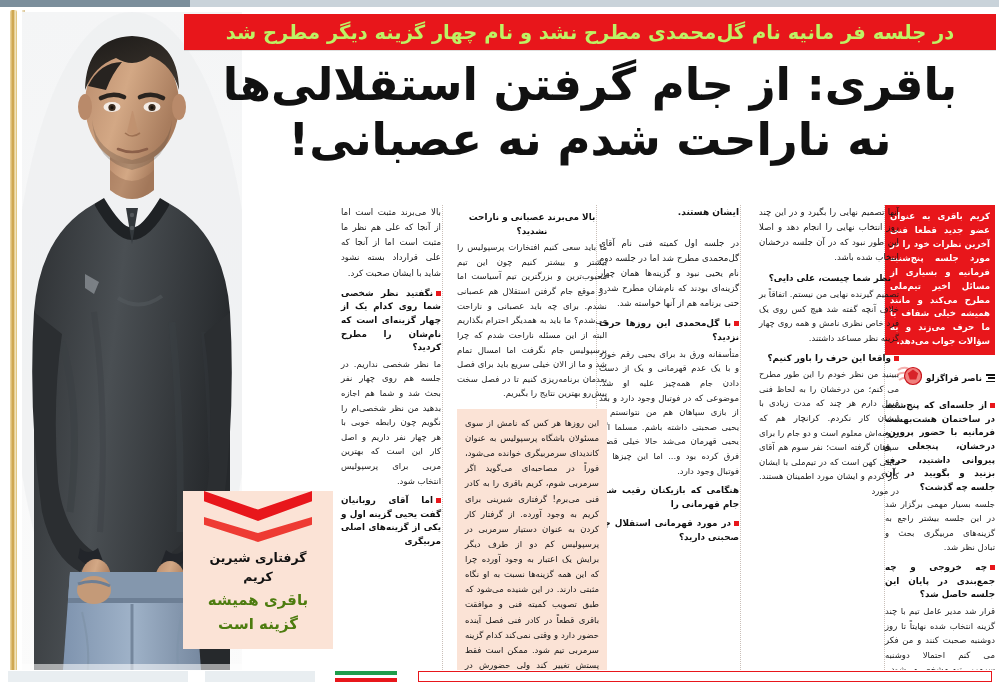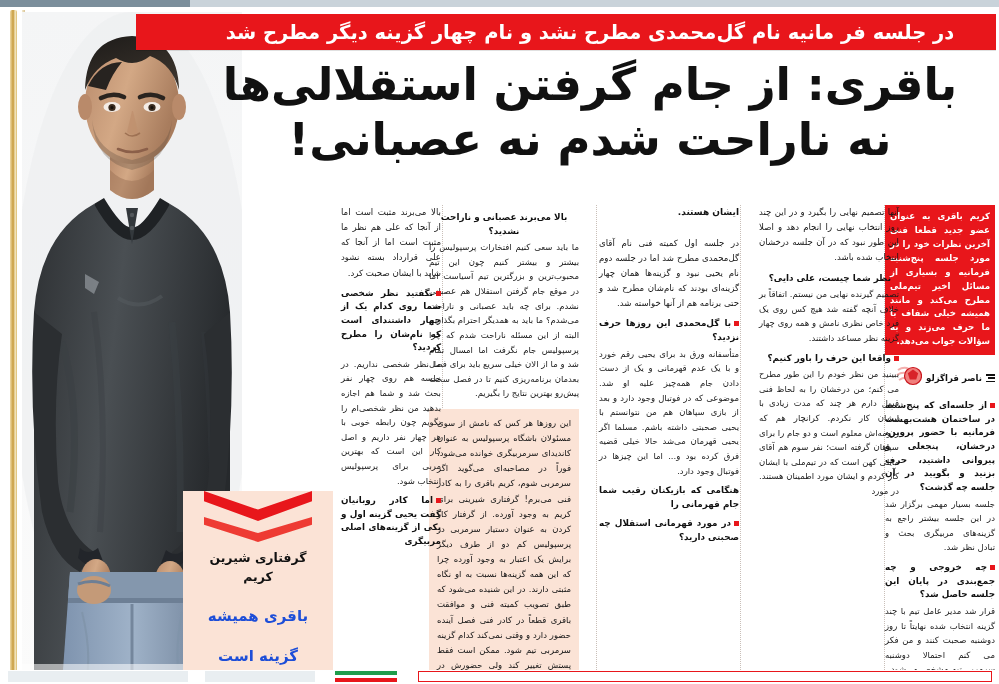--- a/index.html
+++ b/index.html
@@ -22,42 +22,41 @@
   .gold-rule2{position:absolute;top:10px;left:22px;width:3px;height:668px;
      background:linear-gradient(to right,#e8d7a6,#b9913c);opacity:.55;}
 
   
   .photo{position:absolute;left:22px;top:12px;width:220px;height:672px;overflow:hidden;background:#fdfdfd;}
   .photo svg{display:block;}
 
   
   .kicker{
     position:absolute;top:14px;right:3px;width:812px;height:36px;
-    background:#e8161b;color:#ffffff;display:flex;align-items:center;justify-content:center;
+    background:#e8161b;color:#bef264;display:flex;align-items:center;justify-content:center;
     font-size:19.5px;font-weight:bold;letter-spacing:-.3px;
     box-shadow:0 1px 0 rgba(0,0,0,.12);
-    padding-left:48px;
   }
 
   
   .headline{
     position:absolute;top:58px;right:14px;width:790px;
     text-align:center;color:#111;line-height:1.22;
     font-size:45px;font-weight:bold;letter-spacing:-1.2px;
   }
   .headline .l2{display:block;}
 
   
   .cols{position:absolute;top:205px;right:4px;width:812px;height:479px;}
 
   .col{position:absolute;top:0;height:479px;}
   .col-a{right:0;width:110px;}      
   .col-b{right:96px;width:140px;}
   .col-c{right:256px;width:140px;}
-  .col-d{right:416px;width:150px;}
+  .col-d{right:388px;width:150px;}
   .col-e{right:554px;width:258px;}  
 
   
   .intro-box{
     background:#e8161b;color:#fff;padding:5px 5px 6px 5px;
     font-size:8.6px;line-height:1.62;font-weight:bold;text-align:justify;
   }
 
   
   .byline{display:flex;align-items:center;justify-content:flex-start;gap:4px;
@@ -86,21 +85,21 @@
     background:#fbe3d6;width:150px;box-sizing:border-box;
     padding:0 10px 14px 10px;text-align:center;position:relative;overflow:hidden;
   }
   .chev{position:relative;height:56px;}
   .chev:before,.chev:after{content:"";position:absolute;left:50%;transform:translateX(-50%);}
   .chev:before{top:0;width:108px;height:30px;background:#e8161b;
      clip-path:polygon(0 0,50% 62%,100% 0,100% 34%,50% 100%,0 34%);}
   .chev:after{top:26px;width:108px;height:26px;background:#ee3b33;
      clip-path:polygon(0 0,50% 62%,100% 0,100% 30%,50% 96%,0 30%);}
   .pull .t1{font-size:12.5px;font-weight:bold;color:#111;line-height:1.5;margin-top:2px;}
-  .pull .t2{font-size:15px;font-weight:bold;color:#1d4ed8;line-height:1.48;margin-top:18px;}
+  .pull .t2{font-size:15px;font-weight:bold;color:#4d7c0f;line-height:1.48;margin-top:2px;}
 
   
   .vsep{position:absolute;top:0;height:479px;border-right:1px dotted #c9bfb8;}
 
   
   .bot{position:absolute;left:0;bottom:0;width:999px;height:14px;background:#fff;}
   .bot .flag{position:absolute;left:335px;bottom:2px;width:62px;height:11px;
      background:linear-gradient(to bottom,#1f9d4b 0 34%,#ffffff 34% 66%,#e8161b 66% 100%);}
   .bot .redbar{position:absolute;left:418px;bottom:2px;width:574px;height:11px;
      border:1.4px solid #e8161b;box-sizing:border-box;background:#fff;}
@@ -302,24 +301,24 @@
             <div class="chev"></div>
             <div class="t1">گرفتاری شیرین کریم</div>
             <div class="t2">باقری همیشه</div>
             <div class="t2">گزینه است</div>
           </div>
         </div>
 
         <div style="order:1;flex:1;">
           <div class="body-txt">بالا می‌برند مثبت است اما از آنجا که علی هم نظر ما مثبت است اما از آنجا که علی قرارداد بسته نشود شاید با ایشان صحبت کرد.</div>
 
-          <div class="q"><span class="sq"></span><span>نگفتید نظر شخصی شما روی کدام یک از چهار داشتند‌ای است که نام‌شان را مطرح کردید؟</span></div>
+          <div class="q"><span class="sq"></span><span>نگفتید نظر شخصی شما روی کدام یک از چهار گزینه‌ای است که نام‌شان را مطرح کردید؟</span></div>
           <div class="a">ما نظر شخصی نداریم. در جلسه هم روی چهار نفر بحث شد و شما هم اجازه بدهید من نظر شخصی‌ام را نگویم چون رابطه خوبی با هر چهار نفر داریم و اصل کار این است که بهترین مربی برای پرسپولیس انتخاب شود.</div>
 
-          <div class="q faded"><span class="sq"></span><span>اما کادر روبانیان گفت یحیی گزینه اول و یکی از گزینه‌های اصلی مربیگری</span></div>
+          <div class="q faded"><span class="sq"></span><span>اما آقای روبانیان گفت یحیی گزینه اول و یکی از گزینه‌های اصلی مربیگری</span></div>
         </div>
       </div>
     </div>
 
   </div>
 
   <div class="bot">
     <div class="greyL"></div>
     <div class="greyR"></div>
     <div class="flag"></div>

